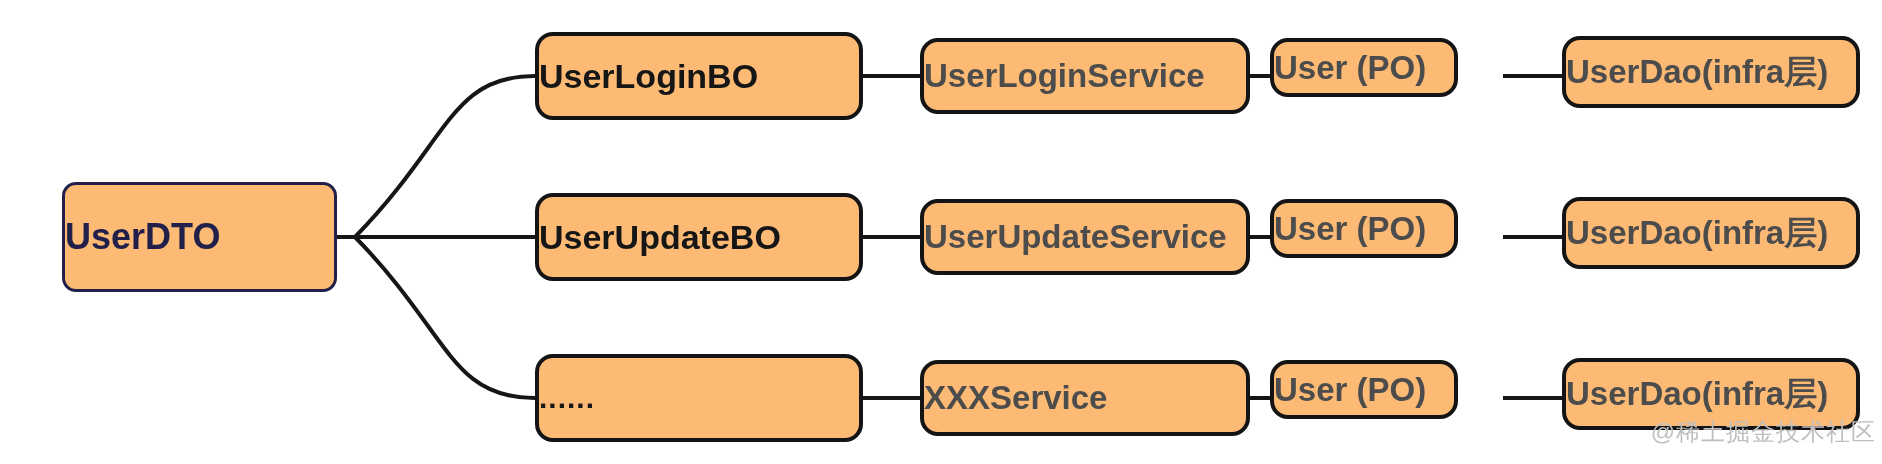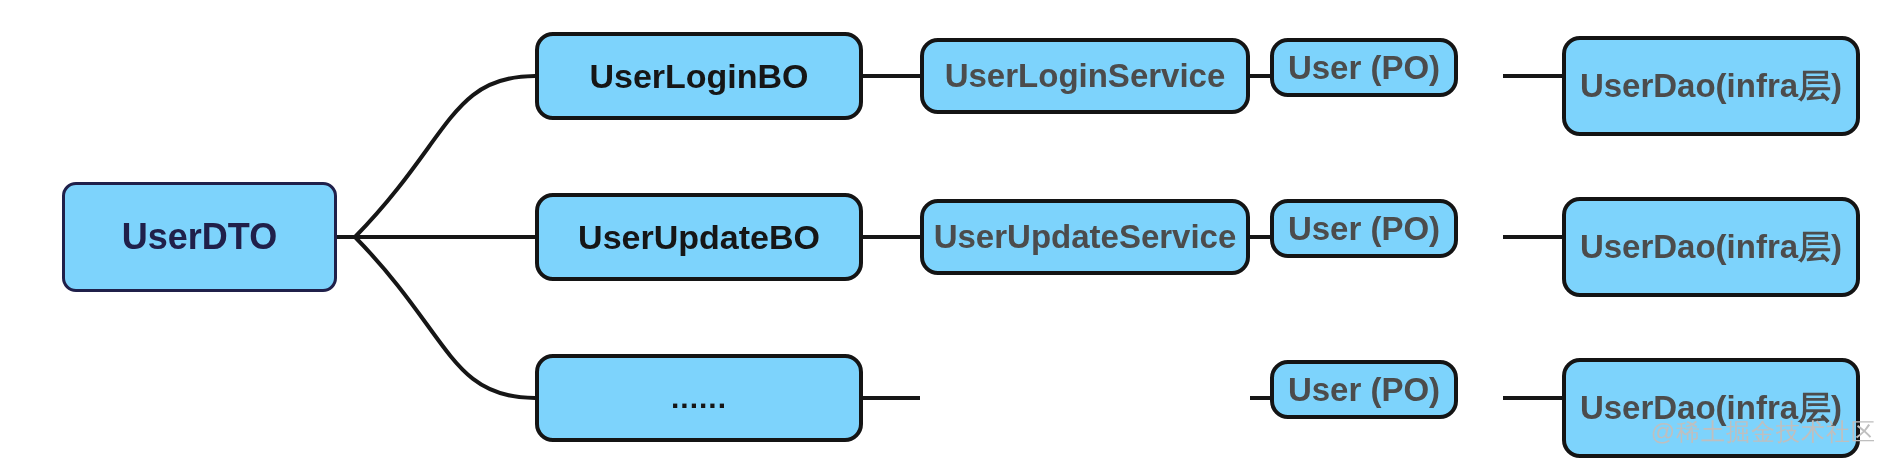--- a/index.html
+++ b/index.html
@@ -17,26 +17,26 @@
     width: 1882px; height: 464px;
   }
   .edges path {
     fill: none;
     stroke: #161616;
     stroke-width: 4;
   }
   .node {
     position: absolute;
     box-sizing: border-box;
-    background: #7dd3fc;
+    background: #fdba74;
     border: 4px solid #141414;
     border-radius: 18px;
     display: flex;
     align-items: center;
-    justify-content: center;
+    justify-content: flex-start;
     white-space: nowrap;
   }
   .node.root {
     border: 3px solid #20204a;
     border-radius: 14px;
   }
   .root-label {
     font-size: 36px;
     font-weight: 700;
     color: #20204a;
@@ -56,21 +56,21 @@
     font-weight: 700;
     color: #161616;
     letter-spacing: 1px;
   }
   
   .n-root { left: 62px;  top: 182px; width: 275px; height: 110px; }
   
   .col-bo  { left: 535px;  width: 328px; height: 88px; }
   .col-svc { left: 920px;  width: 330px; height: 76px; }
   .col-po  { left: 1270px; width: 188px; height: 59px; }
-  .col-dao { left: 1562px; width: 298px; height: 100px; }
+  .col-dao { left: 1562px; width: 298px; height: 72px; }
   
   .row1.col-bo  { top: 32px; }
   .row1.col-svc { top: 38px; }
   .row1.col-po  { top: 38px; }
   .row1.col-dao { top: 36px; }
   .row2.col-bo  { top: 193px; }
   .row2.col-svc { top: 199px; }
   .row2.col-po  { top: 199px; }
   .row2.col-dao { top: 197px; }
   .row3.col-bo  { top: 354px; }
@@ -132,20 +132,23 @@
   <div class="node col-po row2">
     <span class="plain-label">User (PO)</span>
   </div>
   <div class="node col-dao row2">
     <span class="plain-label">UserDao(infra层)</span>
   </div>
 
   <div class="node col-bo row3">
     <span class="dots-label">......</span>
   </div>
+  <div class="node col-svc row3">
+    <span class="plain-label">XXXService</span>
+  </div>
   <div class="node col-po row3">
     <span class="plain-label">User (PO)</span>
   </div>
   <div class="node col-dao row3">
     <span class="plain-label">UserDao(infra层)</span>
   </div>
 
   <div class="watermark">@稀土掘金技术社区</div>
 </div>
 

